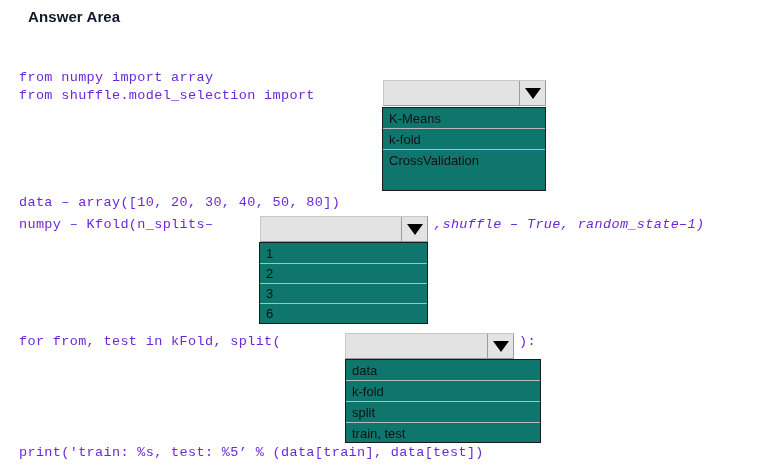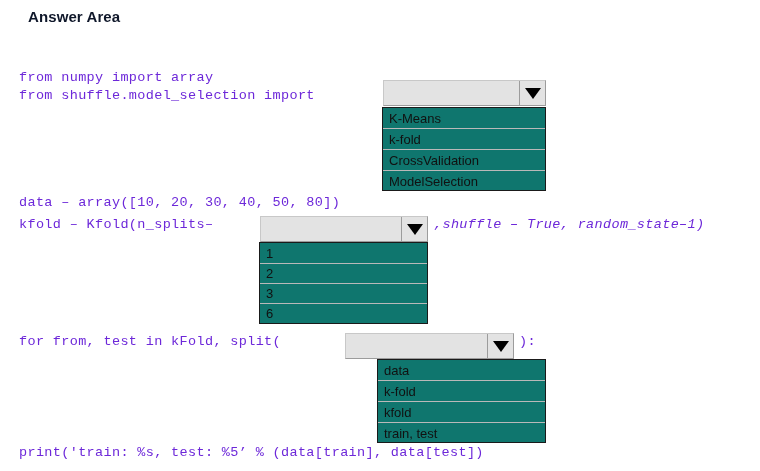--- a/index.html
+++ b/index.html
@@ -115,42 +115,41 @@
 <body>
 
 <div class="answer-area-title">Answer Area</div>
 
 <div class="code code-l1">from numpy import array</div>
 
 <div class="code code-l2">from shuffle.model_selection import</div>
 
 <div class="code code-l3">data – array([10, 20, 30, 40, 50, 80])</div>
 
-<div class="code code-l4">kfold – Kfold(n_splits–</div>
+<div class="code code-l4">numpy – Kfold(n_splits–</div>
 
 <div class="code code-l4b">,shuffle – True, random_state–1)</div>
 
 <div class="code code-l5">for from, test in kFold, split(</div>
 
 <div class="code code-l5b">):</div>
 
 <div class="code code-l6">print('train: %s, test: %5’ % (data[train], data[test])</div>
 
 <div class="combo" style="left:383px; top:80px; width:163px; height:26px;">
   <div class="combo-value"></div>
   <div class="combo-arrow-btn">
     <span class="arrow-glyph"></span>
   </div>
 </div>
 
 <div class="dropdown-list" style="left:382px; top:107px; width:164px; height:84px;">
   <div class="dropdown-option" style="height:21px;">K-Means</div>
   <div class="dropdown-option" style="height:21px;">k-fold</div>
   <div class="dropdown-option" style="height:21px;">CrossValidation</div>
-  <div class="dropdown-option" style="height:20px;">ModelSelection</div>
 </div>
 
 <div class="combo" style="left:260px; top:216px; width:168px; height:26px;">
   <div class="combo-value"></div>
   <div class="combo-arrow-btn">
     <span class="arrow-glyph"></span>
   </div>
 </div>
 
 <div class="dropdown-list" style="left:259px; top:242px; width:169px; height:82px;">
@@ -160,18 +159,18 @@
   <div class="dropdown-option" style="height:19px;">6</div>
 </div>
 
 <div class="combo" style="left:345px; top:333px; width:169px; height:26px;">
   <div class="combo-value"></div>
   <div class="combo-arrow-btn">
     <span class="arrow-glyph"></span>
   </div>
 </div>
 
-<div class="dropdown-list" style="left:345px; top:359px; width:169px; height:84px;margin-left:32px;">
+<div class="dropdown-list" style="left:345px; top:359px; width:196px; height:84px;">
   <div class="dropdown-option" style="height:21px;">data</div>
   <div class="dropdown-option" style="height:21px;">k-fold</div>
-  <div class="dropdown-option" style="height:21px;">kfold</div>
+  <div class="dropdown-option" style="height:21px;">split</div>
   <div class="dropdown-option" style="height:20px;">train, test</div>
 </div>
 
 </body></html>

